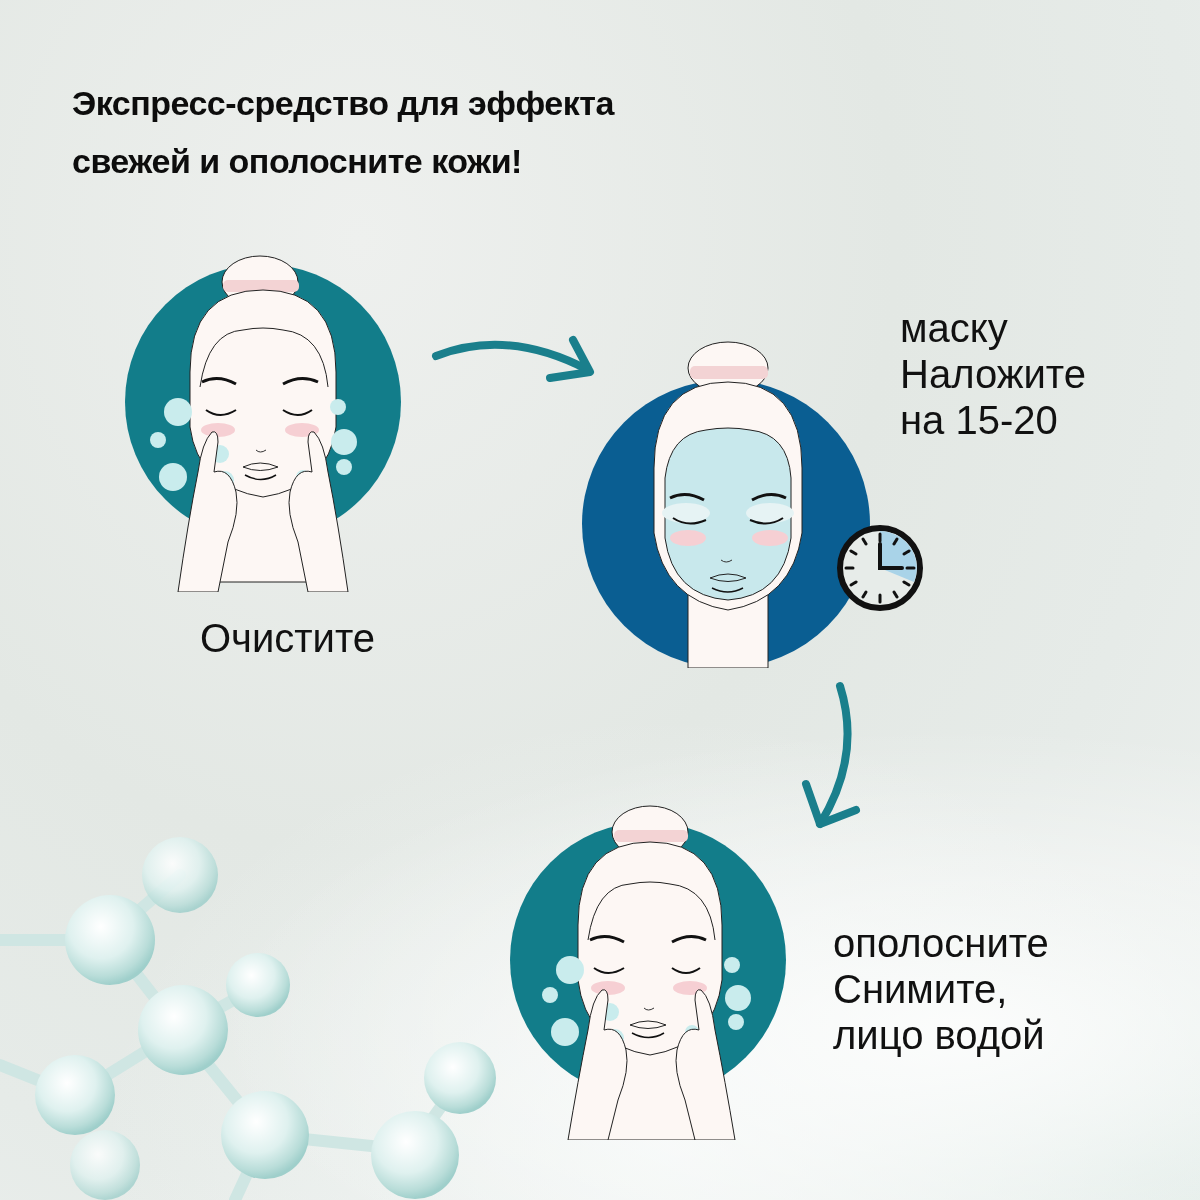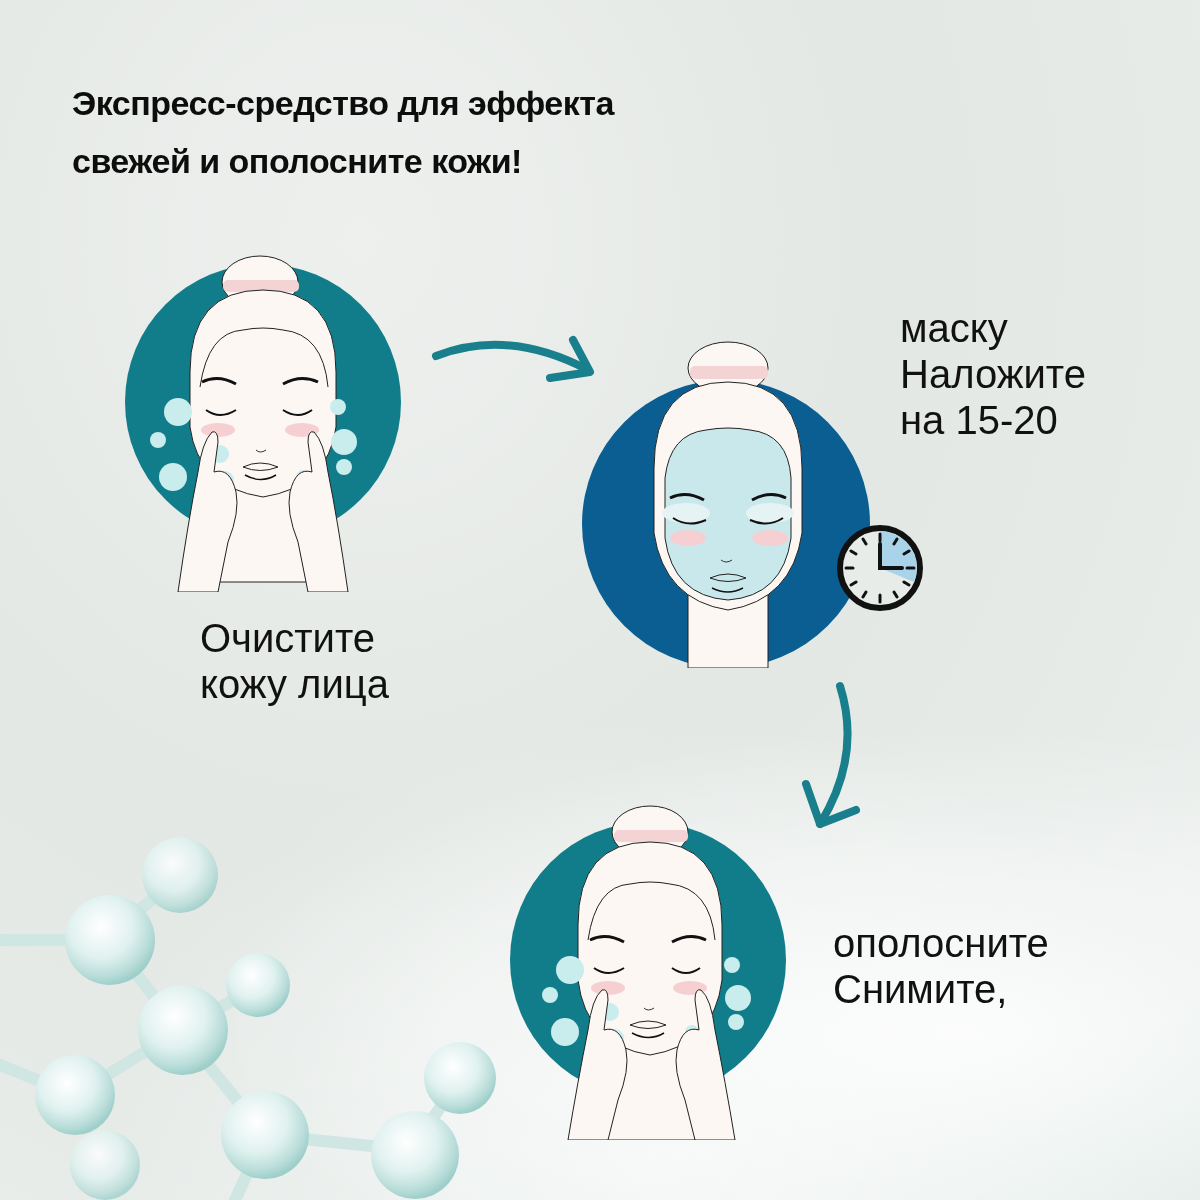--- a/index.html
+++ b/index.html
@@ -111,21 +111,20 @@
         <circle cx="226" cy="215" r="8"></circle>
         <circle cx="185" cy="225" r="7"></circle>
     </g>
 
     <path d="M60 340 Q70 270 80 220 Q84 190 94 180 Q100 178 100 190 L96 220 Q112 215 118 240 Q122 260 110 290 L100 340 Z" fill="#fdf7f4" stroke="#222" stroke-width="1"></path>
     <path d="M230 340 Q220 270 210 220 Q206 190 196 180 Q190 178 190 190 L194 220 Q178 215 172 240 Q168 260 180 290 L190 340 Z" fill="#fdf7f4" stroke="#222" stroke-width="1"></path>
   </svg>
 </div>
 <div class="caption" style="left:200px; top:591px;margin-top:24px;">
   <span>Очистите</span>
-  <span>кожу лица</span>
 </div>
 
 <div class="step" style="left:428px; top:328px;">
   <svg width="180" height="60" viewBox="0 0 180 60">
     <path d="M8 28 Q80 0 160 42" fill="none" stroke="#1a7f8c" stroke-width="8" stroke-linecap="round"></path>
     <path d="M145 12 L162 44 L122 50" fill="none" stroke="#1a7f8c" stroke-width="8" stroke-linecap="round" stroke-linejoin="round"></path>
   </svg>
 </div>
 
 <div class="step" style="left:578px; top:338px;">
@@ -211,13 +210,14 @@
         <circle cx="226" cy="222" r="8"></circle>
         <circle cx="182" cy="232" r="7"></circle>
     </g>
     <path d="M58 340 Q68 280 78 230 Q82 198 92 190 Q98 188 98 200 L94 230 Q110 225 116 250 Q120 270 108 300 L98 340 Z" fill="#fdf7f4" stroke="#222" stroke-width="1"></path>
     <path d="M225 340 Q215 280 205 230 Q201 198 191 190 Q185 188 185 200 L189 230 Q173 225 167 250 Q163 270 175 300 L185 340 Z" fill="#fdf7f4" stroke="#222" stroke-width="1"></path>
   </svg>
 </div>
 <div class="caption" style="left:833px; top:920px;">
   <span>ополосните</span>
   <span>Снимите,</span>
+  <span>лицо водой</span>
 </div>
 
 </body></html>

